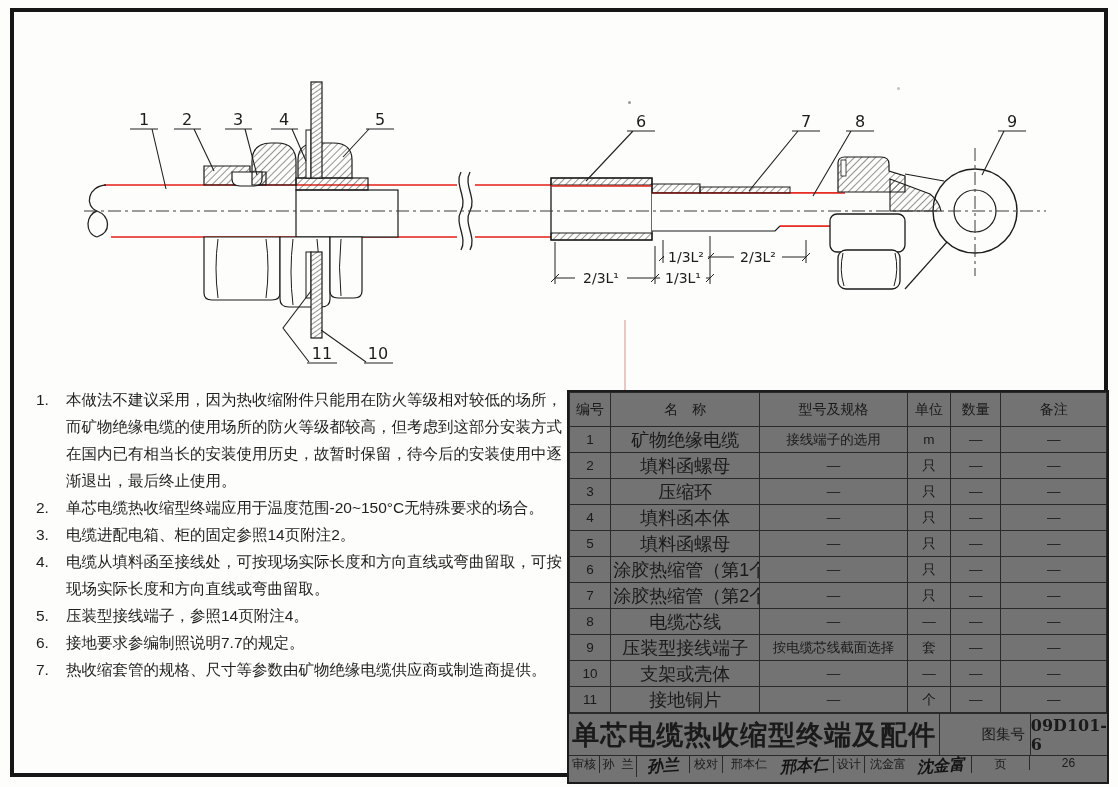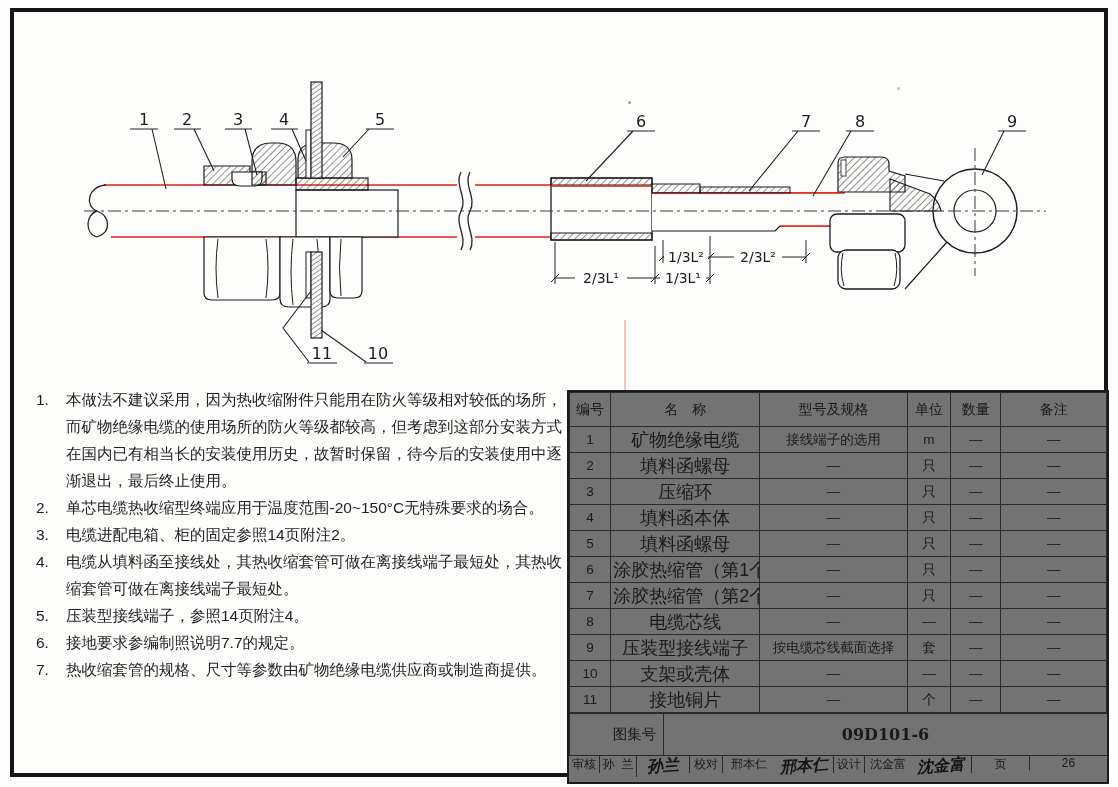--- a/index.html
+++ b/index.html
@@ -194,21 +194,21 @@
     <div class="note-item">
       <span class="note-num">2.</span>
       <span class="note-text">单芯电缆热收缩型终端应用于温度范围-20~150°C无特殊要求的场合。</span>
     </div>
     <div class="note-item">
       <span class="note-num">3.</span>
       <span class="note-text">电缆进配电箱、柜的固定参照14页附注2。</span>
     </div>
     <div class="note-item">
       <span class="note-num">4.</span>
-      <span class="note-text">电缆从填料函至接线处，其热收缩套管可做在离接线端子最短处，其热收缩套管可做在离接线端子最短处。</span>
+      <span class="note-text">电缆从填料函至接线处，可按现场实际长度和方向直线或弯曲留取，可按现场实际长度和方向直线或弯曲留取。</span>
     </div>
     <div class="note-item">
       <span class="note-num">5.</span>
       <span class="note-text">压装型接线端子，参照14页附注4。</span>
     </div>
     <div class="note-item">
       <span class="note-num">6.</span>
       <span class="note-text">接地要求参编制照说明7.7的规定。</span>
     </div>
     <div class="note-item">
@@ -321,20 +321,21 @@
         <td class="name-cell">接地铜片</td>
         <td>—</td>
         <td>个</td>
         <td>—</td>
         <td>—</td>
       </tr>
     </tbody>
       </table>
 
     <div id="title-row">
+      <div id="title-cell">单芯电缆热收缩型终端及配件</div>
       <div id="atlas-label">图集号</div>
       <div id="atlas-no">09D101-6</div>
     </div>
 
     <div id="sig-row">
       <div class="sig-cell w-shen">审核</div>
       <div class="sig-cell w-sunlan bl">孙 兰</div>
       <div class="sig-cell w-sig1 bl">
           <span class="sig-hand">孙兰</span>
         </div>

